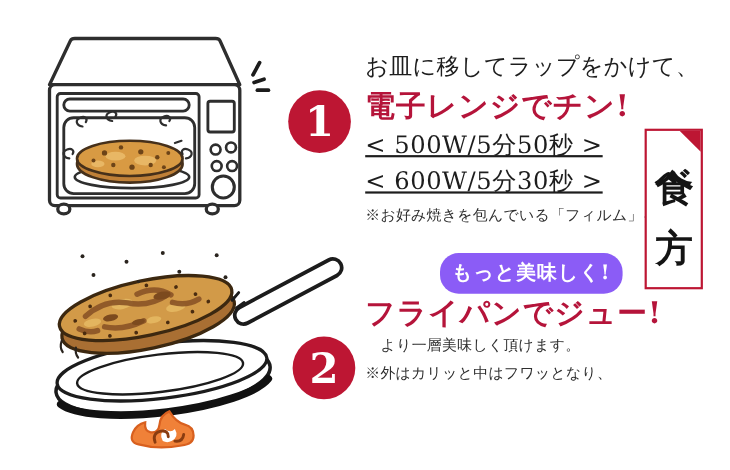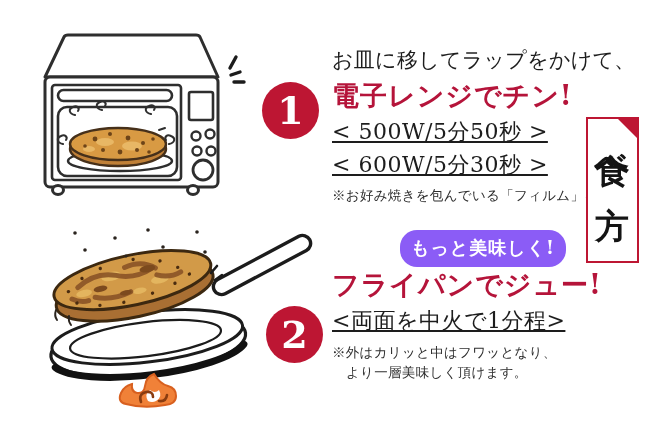--- a/index.html
+++ b/index.html
@@ -201,23 +201,22 @@
     <div class="headline">電子レンジでチン!</div>
     <div class="detail">&lt; 500W/5分50秒 &gt;</div>
     <div class="detail">&lt; 600W/5分30秒 &gt;</div>
     <div class="note first">※お好み焼きを包んでいる「フィルム」を</div>
   </div>
 
   <div class="badge">もっと美味しく!</div>
 
   <div class="block b2">
     <div class="headline">フライパンでジュー!</div>
-    <div class="detail">&lt;両面を中火で1分程&gt;</div>
+    <div class="note indent">より一層美味しく頂けます。</div>
     <div class="note first">※外はカリッと中はフワッとなり、</div>
-    <div class="note indent">より一層美味しく頂けます。</div>
   </div>
 
   <div class="side-label">
     <span class="corner"></span>
     <span class="vert">食べ方</span>
   </div>
 
 </div>
 
 </body></html>

